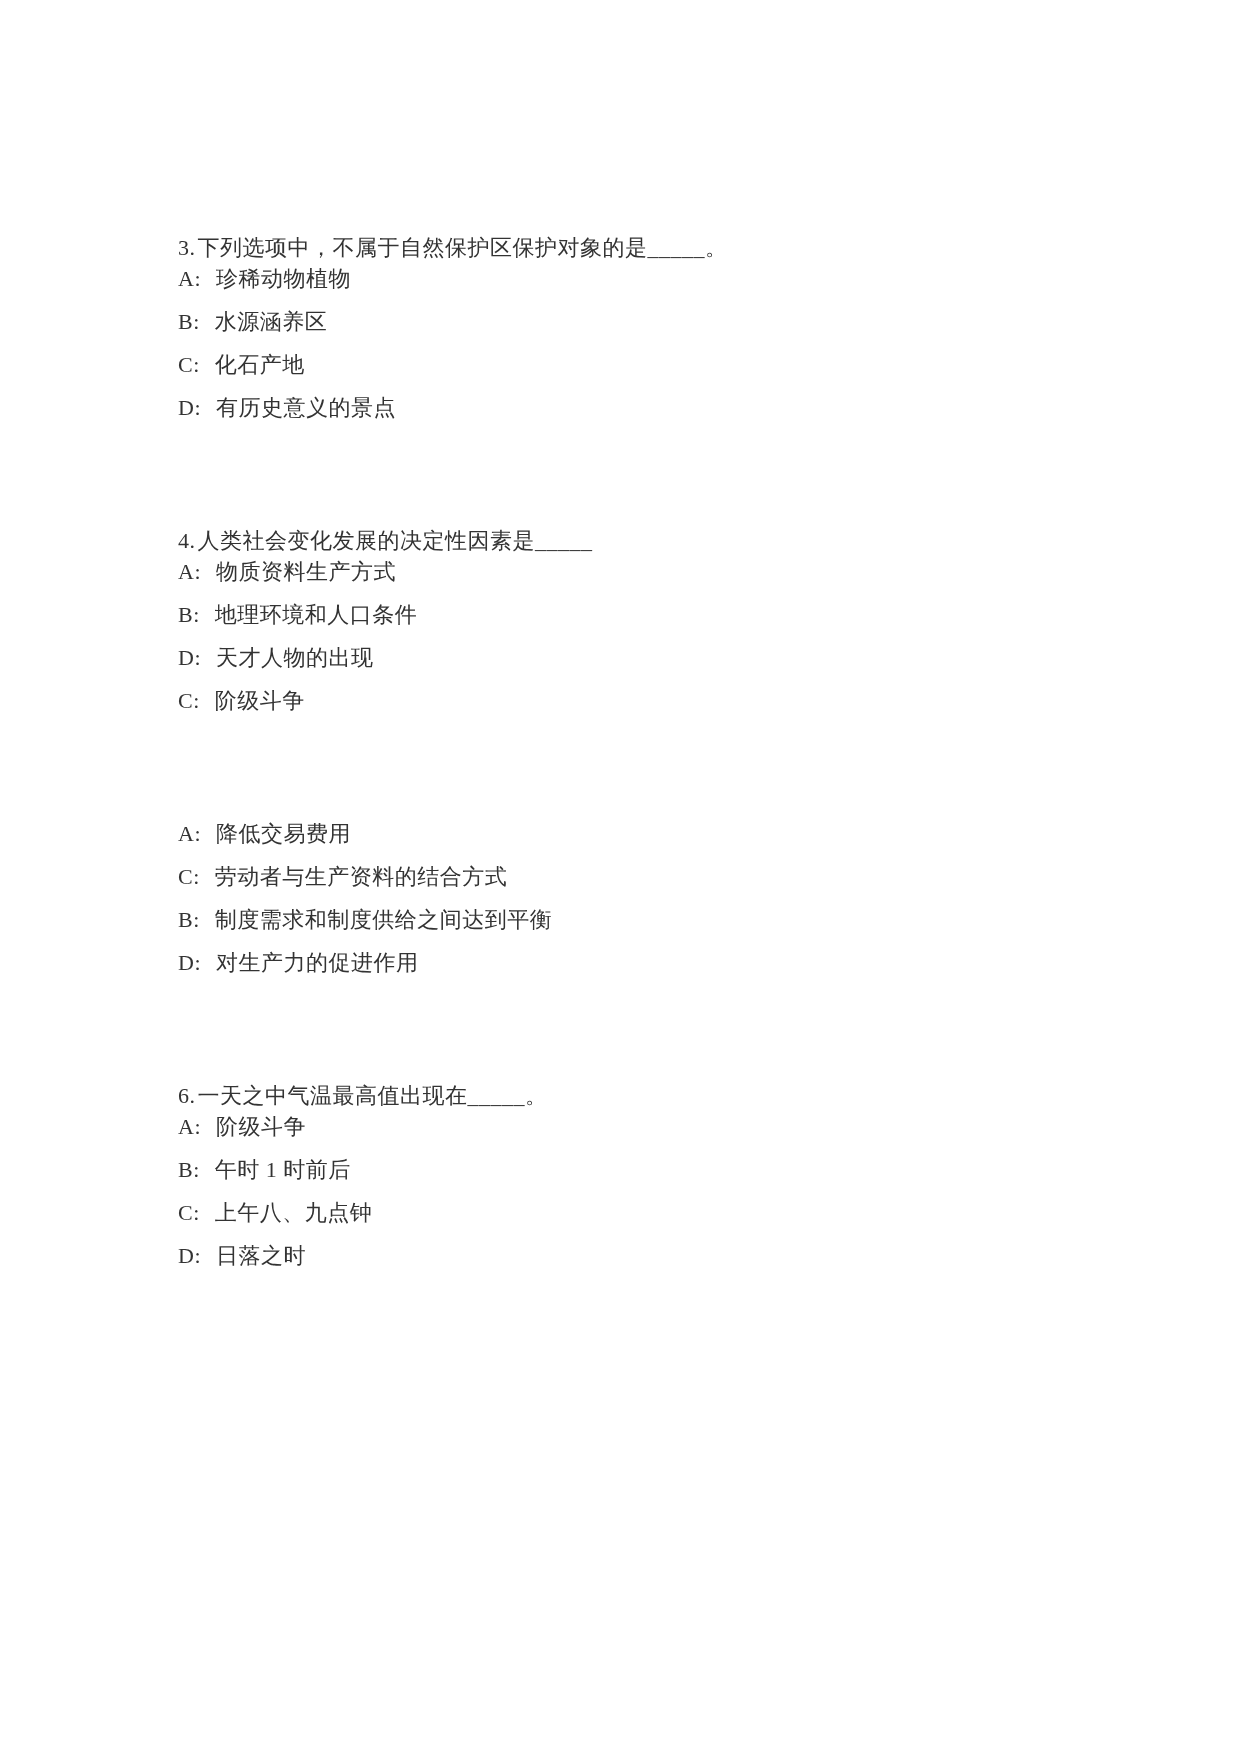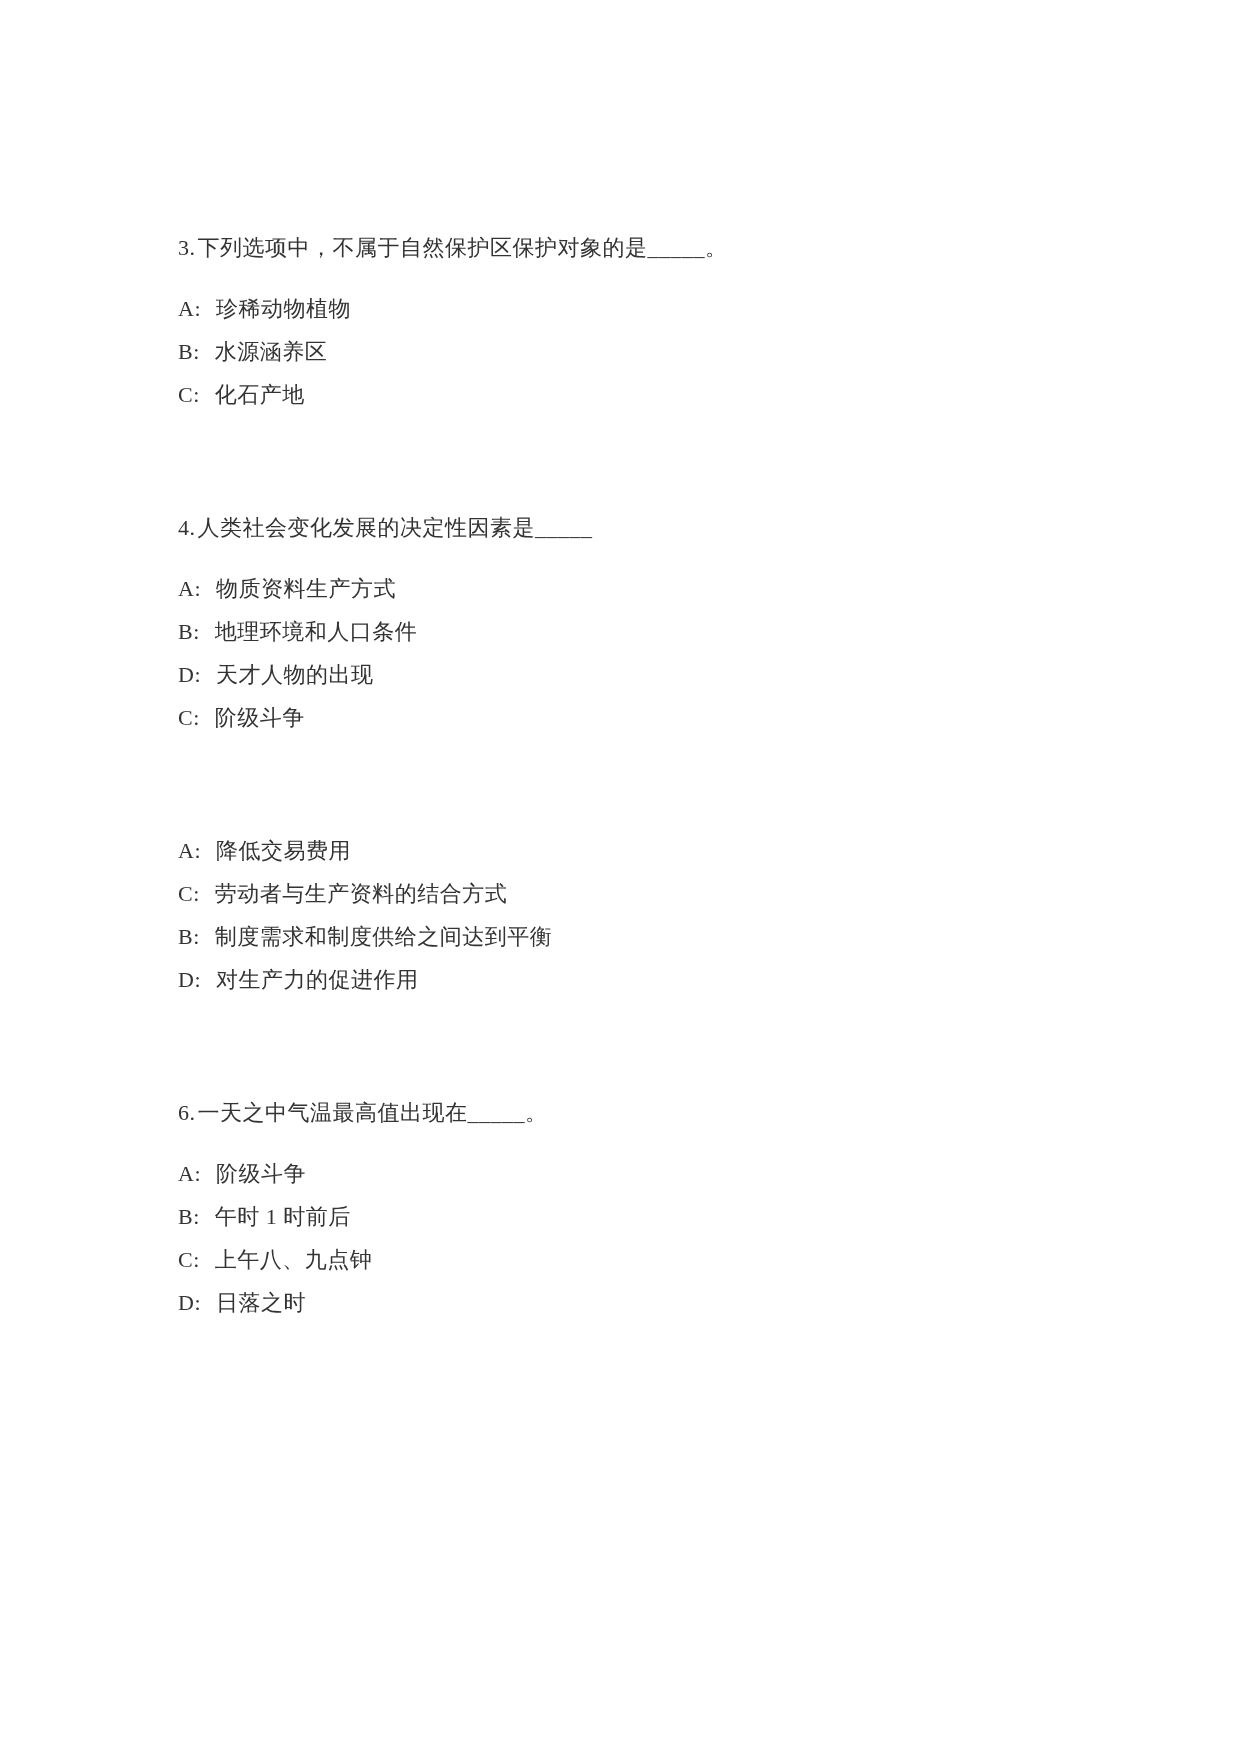--- a/index.html
+++ b/index.html
@@ -26,21 +26,21 @@
   .q + .q {
     margin-top: 110px;
   }
   .stem, .opt {
     font-size: 22px;
     line-height: 23px;
     letter-spacing: 0.5px;
     white-space: nowrap;
   }
   .stem + .opt {
-    margin-top: 38px;
+    margin-top: 8px;
   }
   .opt + .opt {
     margin-top: 20px;
     font-family: Liberation Serif, serif;
   }
   .num {
     margin-right: 2px;
   }
   .olabel {
     margin-right: 15px;
@@ -53,20 +53,21 @@
   <section class="content">
   <article class="q">
     <div class="stem"><span class="num">3.</span><span class="stem-text">下列选项中，不属于自然保护区保护对象的是_____。</span></div>
 
   <div class="opt"><span class="olabel">A:</span><span class="otext">珍稀动物植物</span></div>
 
   <div class="opt"><span class="olabel">B:</span><span class="otext">水源涵养区</span></div>
 
   <div class="opt"><span class="olabel">C:</span><span class="otext">化石产地</span></div>
 
+  <div class="opt"><span class="olabel">D:</span><span class="otext">有历史意义的景点</span></div>
 </article>
 
   <article class="q">
     <div class="stem"><span class="num">4.</span><span class="stem-text">人类社会变化发展的决定性因素是_____</span></div>
 
   <div class="opt"><span class="olabel">A:</span><span class="otext">物质资料生产方式</span></div>
 
   <div class="opt"><span class="olabel">B:</span><span class="otext">地理环境和人口条件</span></div>
 
   <div class="opt"><span class="olabel">D:</span><span class="otext">天才人物的出现</span></div>

